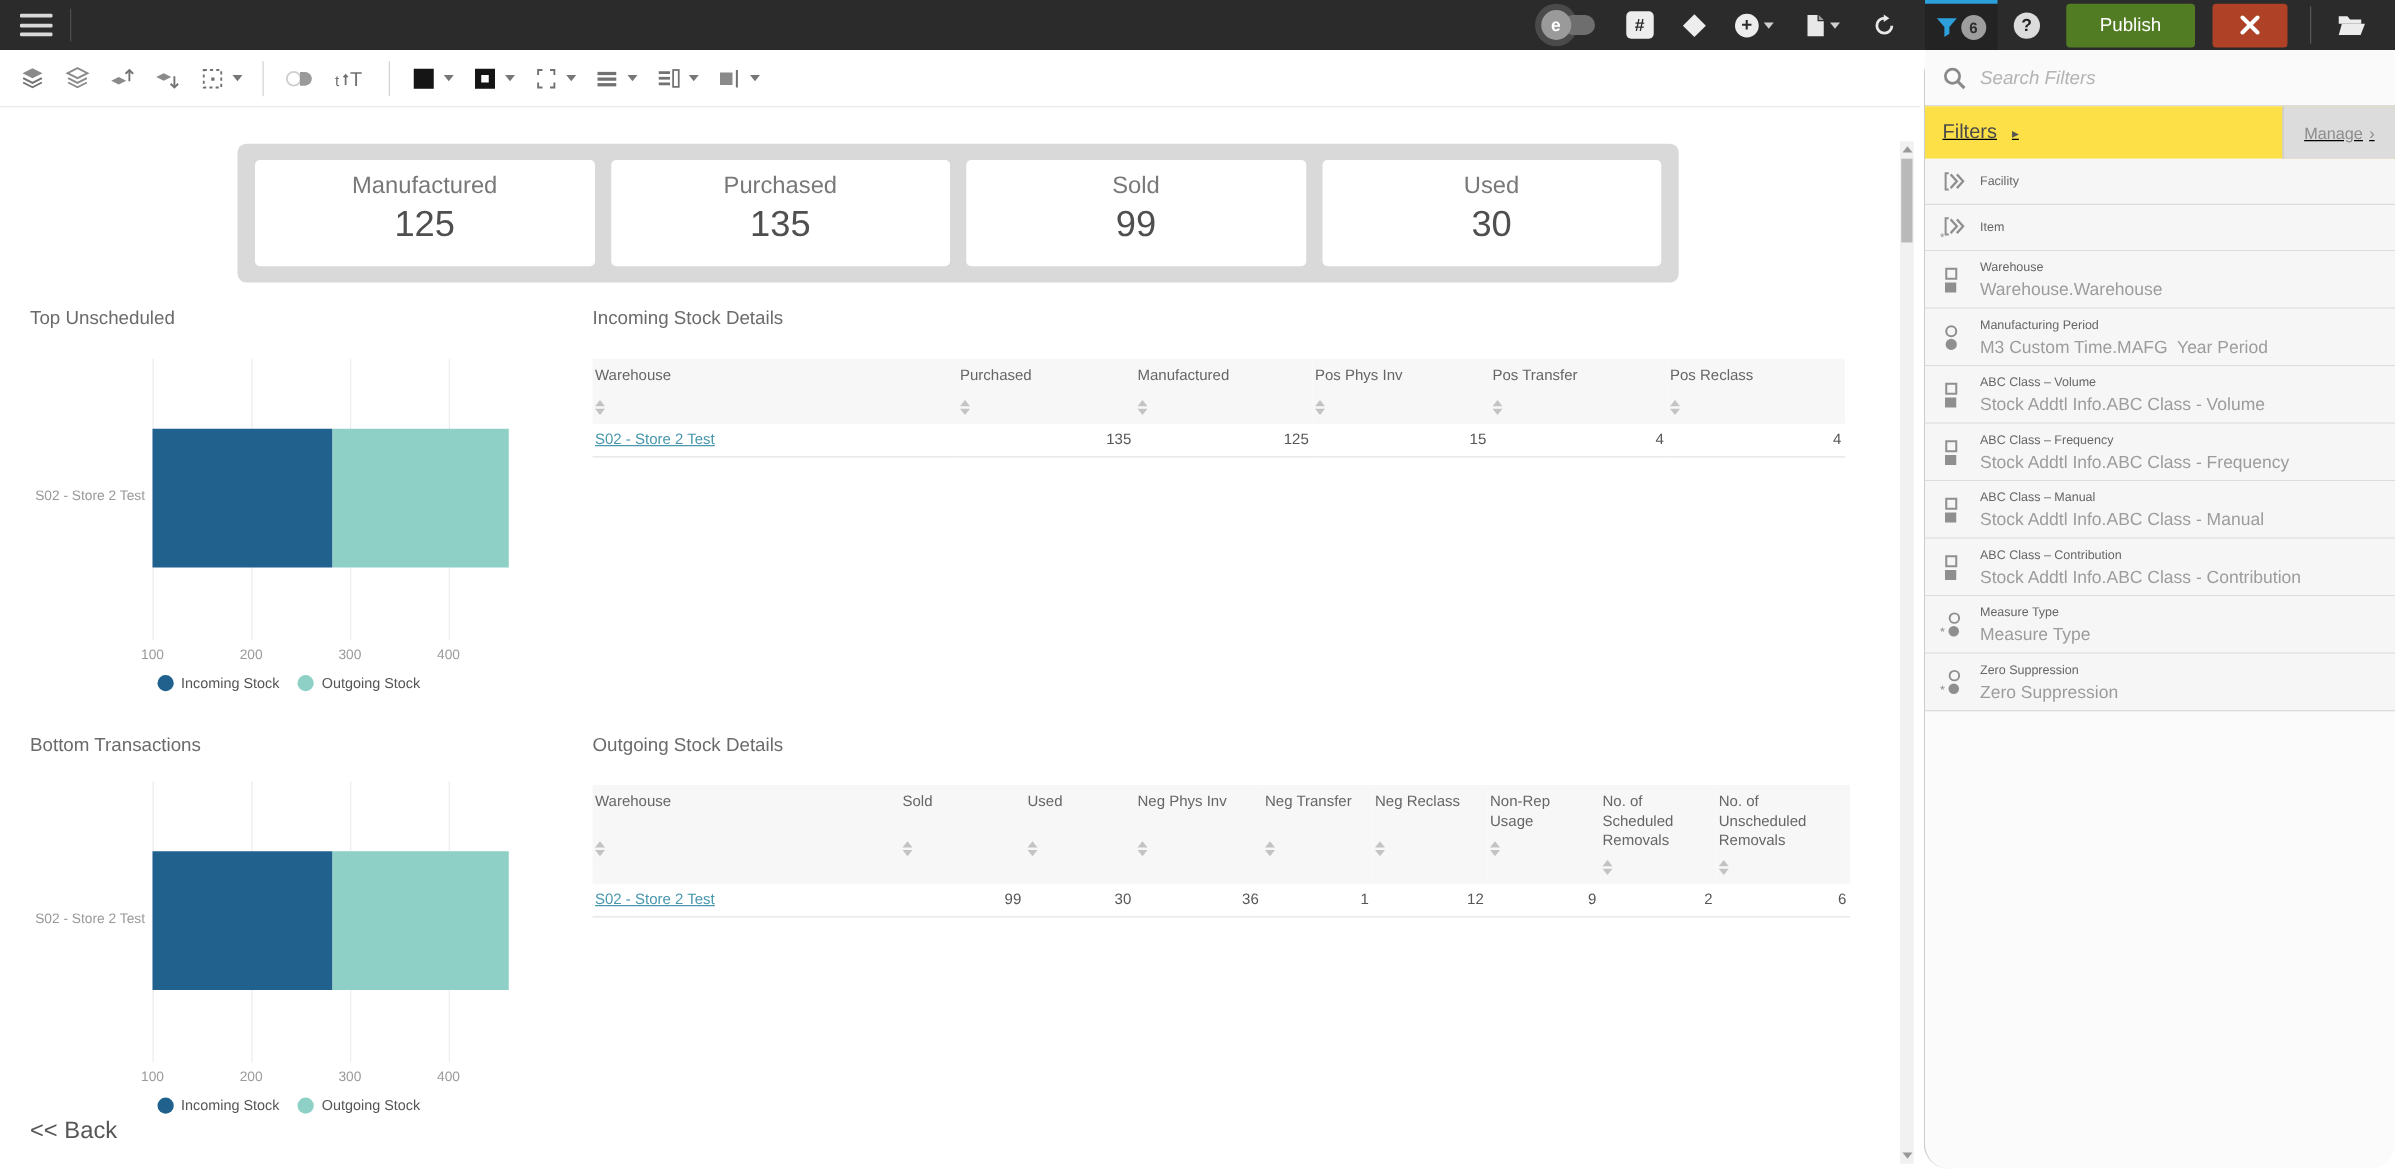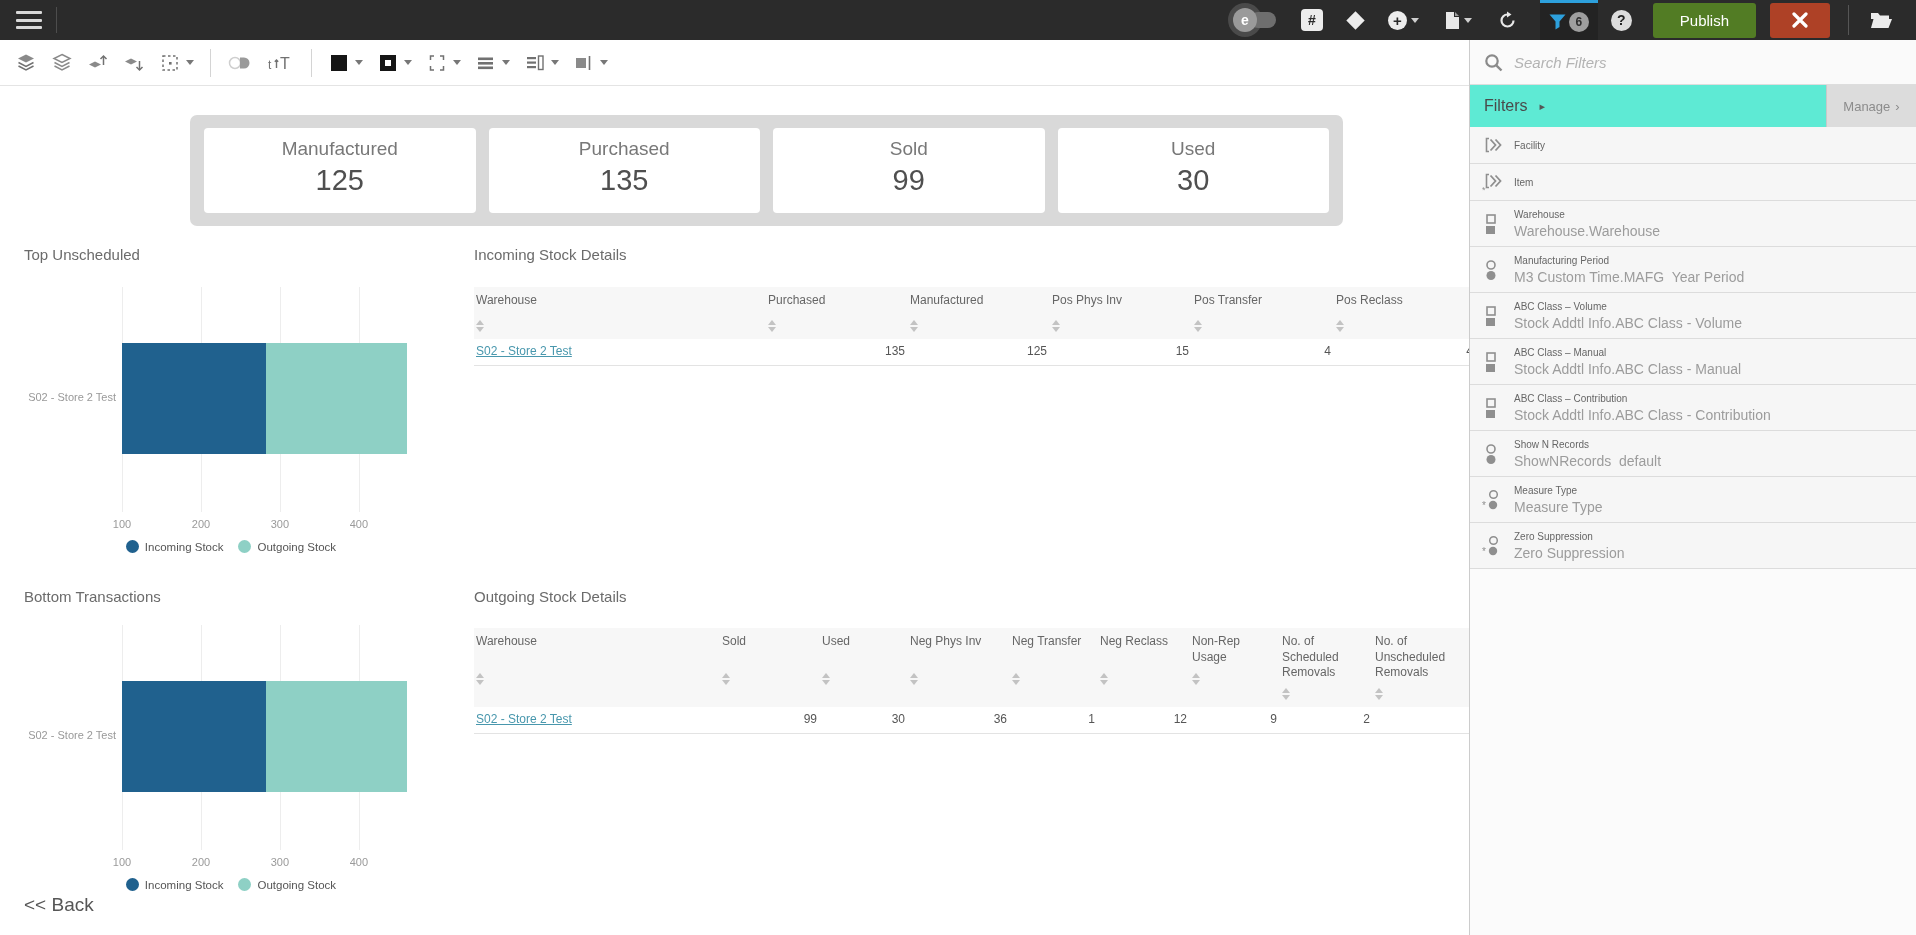--- a/index.html
+++ b/index.html
@@ -74,25 +74,25 @@
   .cell-link { color:#4897ad; text-decoration:underline; cursor:pointer; }
 
   .back-link { position:absolute; left:24px; top:808px; font-size:19px; color:#565656; cursor:pointer; }
 
   .vscroll { position:absolute; left:1520px; top:27px; width:11px; height:818px; background:#f1f1f1; }
   .vs-up { width:0; height:0; border-left:4px solid transparent; border-right:4px solid transparent; border-bottom:5px solid #999; margin:4px auto 0; }
   .vs-thumb { position:absolute; top:14px; left:1px; width:9px; height:67px; background:#b9b9b9; }
   .vs-down { position:absolute; bottom:4px; left:1.5px; width:0; height:0; border-left:4px solid transparent; border-right:4px solid transparent; border-top:5px solid #999; }
 
   
-  .sidebar { position:absolute; top:40px; right:0; width:447px; height:895px; background:#fbfbfb; border-left:1px solid #cccccc; z-index:20; }
+  .sidebar { position:absolute; top:40px; right:0; width:377px; height:895px; background:#fbfbfb; border-left:1px solid #cccccc; z-index:20;border-radius:20px; }
   .search-row { height:45px; display:flex; align-items:center; gap:11px; padding:0 14px; border-bottom:1px solid #dddddd; background:#fafafa; }
   .search-input { flex:1; border:none; outline:none; background:transparent; font-style:italic; font-size:15px; color:#777; font-family:inherit; }
   .search-input::placeholder { color:#b3b3b3; }
-  .filters-header { height:42px; background:#5eead4; display:flex; align-items:center; }
+  .filters-header { height:42px; background:#fde047; display:flex; align-items:center;text-decoration:underline; }
   .filters-title { font-size:16px; color:#4a4a4a; margin-left:14px; }
   .filters-caret { margin-left:12px; color:#555; font-size:11px; }
   .manage-btn { margin-left:auto; width:90px; height:42px; background:#dcdcdc; border-left:1px solid #c8c8c8; display:flex; align-items:center; justify-content:center; font-size:13px; color:#8c8c8c; gap:5px; cursor:pointer; }
   .filter-item { display:flex; gap:12px; padding:0 10px 0 12px; border-bottom:1px solid #dcdcdc; background:#f6f6f6; align-items:center; cursor:pointer; }
   .filter-item.one { height:37px; }
   .filter-item.two { height:46px; }
   .fi-icon { width:20px; flex:none; display:flex; align-items:center; }
   .fi-title { font-size:10px; color:#666; line-height:1.1; }
   .fi-sub { font-size:14px; color:#9c9c9c; margin-top:3px; white-space:pre; }
 </style>
@@ -608,46 +608,46 @@
         </div>
       </div>
       <div class="filter-item two">
         <span class="fi-icon">
           <svg width="20" height="22" viewBox="0 0 20 22">
             <rect x="5" y="2" width="8" height="8" fill="none" stroke="#8f8f8f" stroke-width="1.6"></rect>
             <rect x="4" y="13" width="9" height="8" fill="#8f8f8f"></rect>
           </svg>
         </span>
         <div>
+          <div class="fi-title">ABC Class – Frequency</div>
+          <div class="fi-sub">Stock Addtl Info.ABC Class - Frequency</div>
+        </div>
+      </div>
+      <div class="filter-item two">
+        <span class="fi-icon">
+          <svg width="20" height="22" viewBox="0 0 20 22">
+            <rect x="5" y="2" width="8" height="8" fill="none" stroke="#8f8f8f" stroke-width="1.6"></rect>
+            <rect x="4" y="13" width="9" height="8" fill="#8f8f8f"></rect>
+          </svg>
+        </span>
+        <div>
           <div class="fi-title">ABC Class – Manual</div>
           <div class="fi-sub">Stock Addtl Info.ABC Class - Manual</div>
         </div>
       </div>
       <div class="filter-item two">
         <span class="fi-icon">
           <svg width="20" height="22" viewBox="0 0 20 22">
             <rect x="5" y="2" width="8" height="8" fill="none" stroke="#8f8f8f" stroke-width="1.6"></rect>
             <rect x="4" y="13" width="9" height="8" fill="#8f8f8f"></rect>
           </svg>
         </span>
         <div>
           <div class="fi-title">ABC Class – Contribution</div>
           <div class="fi-sub">Stock Addtl Info.ABC Class - Contribution</div>
-        </div>
-      </div>
-      <div class="filter-item two">
-        <span class="fi-icon">
-          <svg width="20" height="22" viewBox="0 0 20 22">
-            <circle cx="9" cy="6" r="4" fill="none" stroke="#8f8f8f" stroke-width="1.6"></circle>
-            <circle cx="9" cy="16.5" r="4.5" fill="#8f8f8f"></circle>
-          </svg>
-        </span>
-        <div>
-          <div class="fi-title">Show N Records</div>
-          <div class="fi-sub">ShowNRecords  default</div>
         </div>
       </div>
       <div class="filter-item two">
         <span class="fi-icon">
           <svg width="20" height="22" viewBox="0 0 20 22">
             <circle cx="11.5" cy="5.5" r="3.8" fill="none" stroke="#8f8f8f" stroke-width="1.5"></circle>
             <circle cx="11" cy="16" r="4.2" fill="#8f8f8f"></circle>
             <text x="0" y="20" font-size="10" fill="#8f8f8f">*</text>
           </svg>
         </span>

